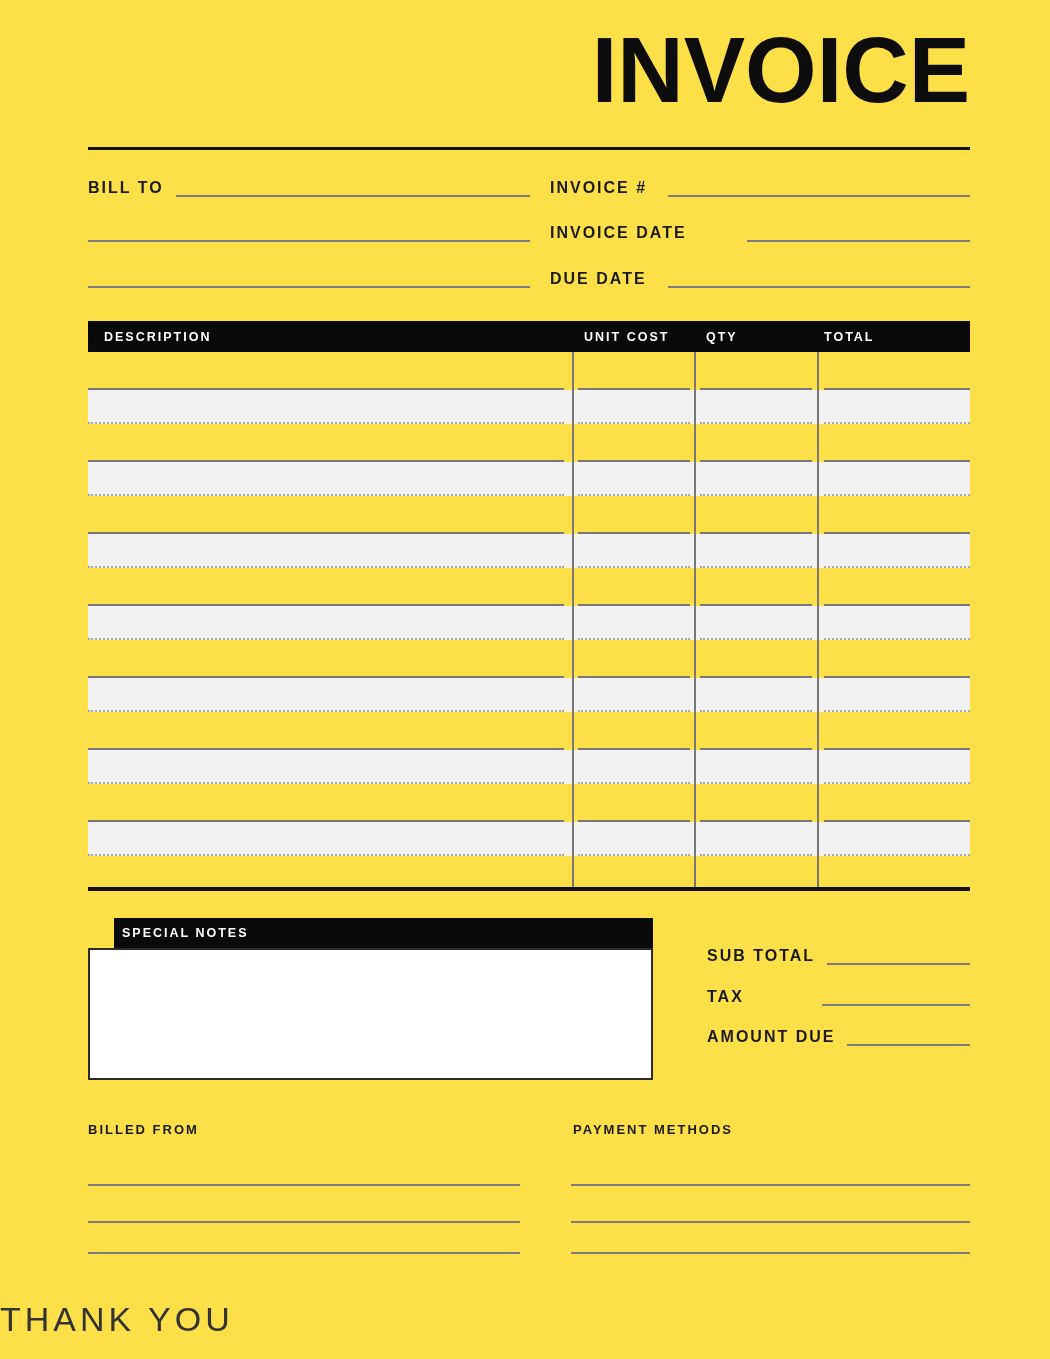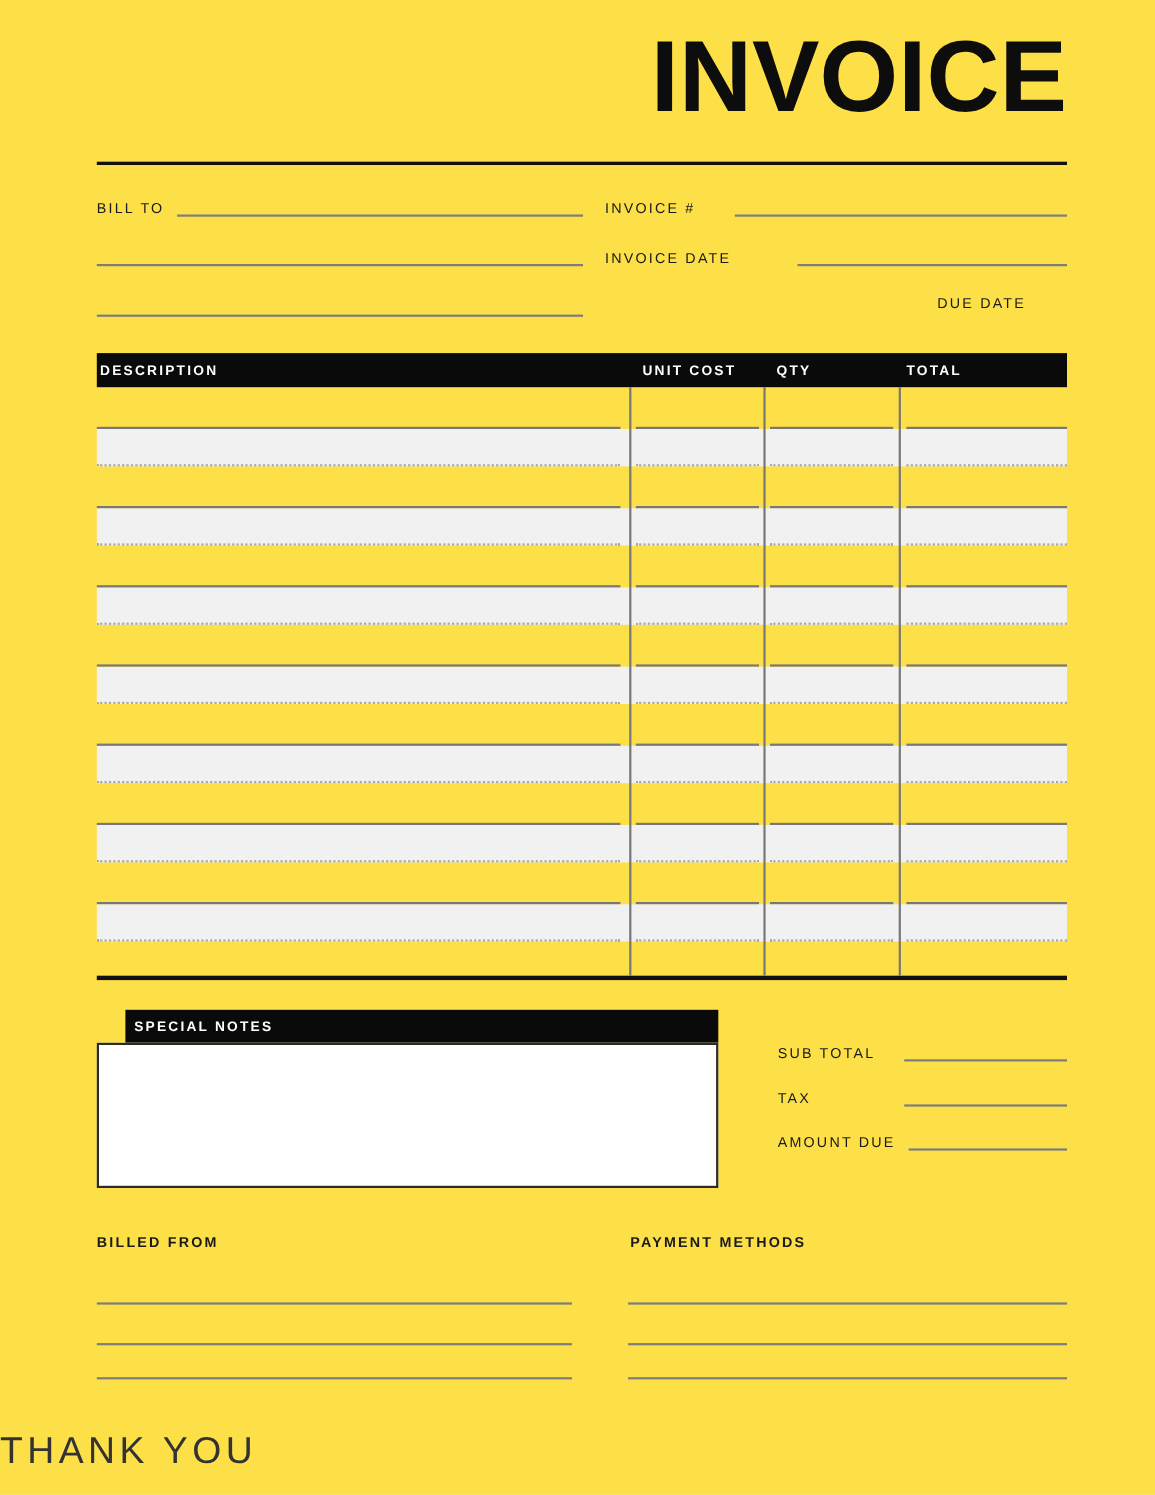--- a/index.html
+++ b/index.html
@@ -30,22 +30,22 @@
     background:#111111;
   }
   
   .frow{
     position:absolute;
     display:flex;
     align-items:flex-end;
     height:20px;
   }
   .flabel{
-    font-size:13px;
-    font-weight:normal;
+    font-size:16px;
+    font-weight:bold;
     letter-spacing:2px;
     white-space:nowrap;
     padding-right:12px;
     color:#1a1a1a;
   }
   .flabel.fixed{min-width:106px;}
   .flabel.fixed-t{min-width:103px;}
   .fline{
     flex:1;
     height:0;
@@ -68,21 +68,21 @@
     font-size:12.5px;
     font-weight:bold;
     letter-spacing:2px;
     box-sizing:border-box;
   }
   .cell{box-sizing:border-box;display:block;}
   .c1{width:476px;}
   .c2{width:112px;margin-left:14px;}
   .c3{width:112px;margin-left:10px;}
   .c4{width:146px;margin-left:12px;}
-  .thead .c1{padding-left:3px;}
+  .thead .c1{padding-left:16px;}
   .thead .c2,.thead .c3{padding-left:6px;}
   .tbody{position:relative;}
   .trow{display:flex;}
   .row-white{height:38px;}
   .row-white .cell{height:100%;border-bottom:2px solid #787878;}
   .row-gray{height:34px;background:#f1f1f1;}
   .row-gray .cell{height:100%;border-bottom:2px dotted #a8a8a8;}
   .row-last{height:31px;}
   .vline{
     position:absolute;
@@ -164,21 +164,21 @@
   </div>
 
   <div class="frow" style="left:550px;top:177px;width:420px;">
     <span class="flabel fixed">INVOICE #</span>
     <span class="fline"></span>
   </div>
   <div class="frow" style="left:550px;top:222px;width:420px;gap:48px;">
     <span class="flabel fixed">INVOICE DATE</span>
     <span class="fline"></span>
   </div>
-  <div class="frow" style="left:550px;top:268px;width:420px;flex-direction:column;">
+  <div class="frow" style="left:550px;top:268px;width:420px;">
     <span class="flabel fixed">DUE DATE</span>
     <span class="fline"></span>
   </div>
 
   <div class="table">
     <div class="thead">
       <span class="cell c1">DESCRIPTION</span>
       <span class="cell c2">UNIT COST</span>
       <span class="cell c3">QTY</span>
       <span class="cell c4">TOTAL</span>

